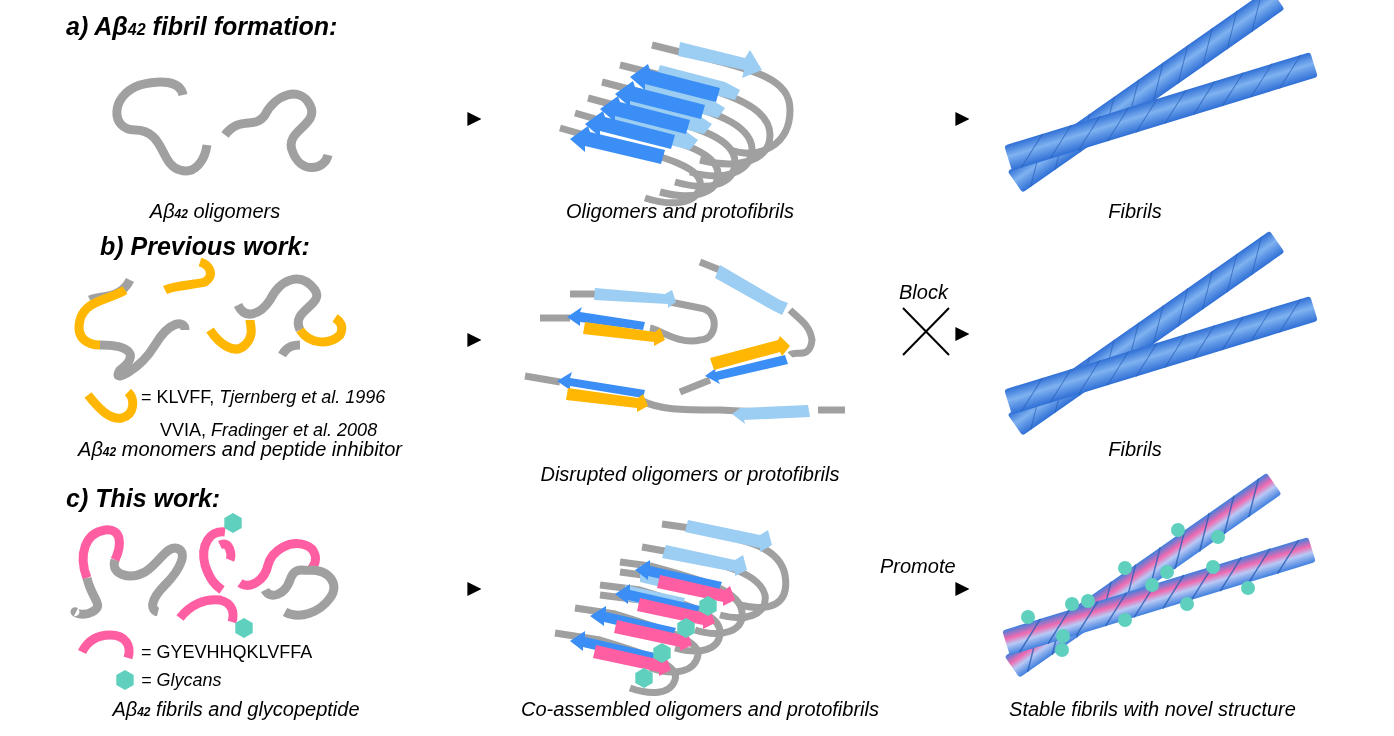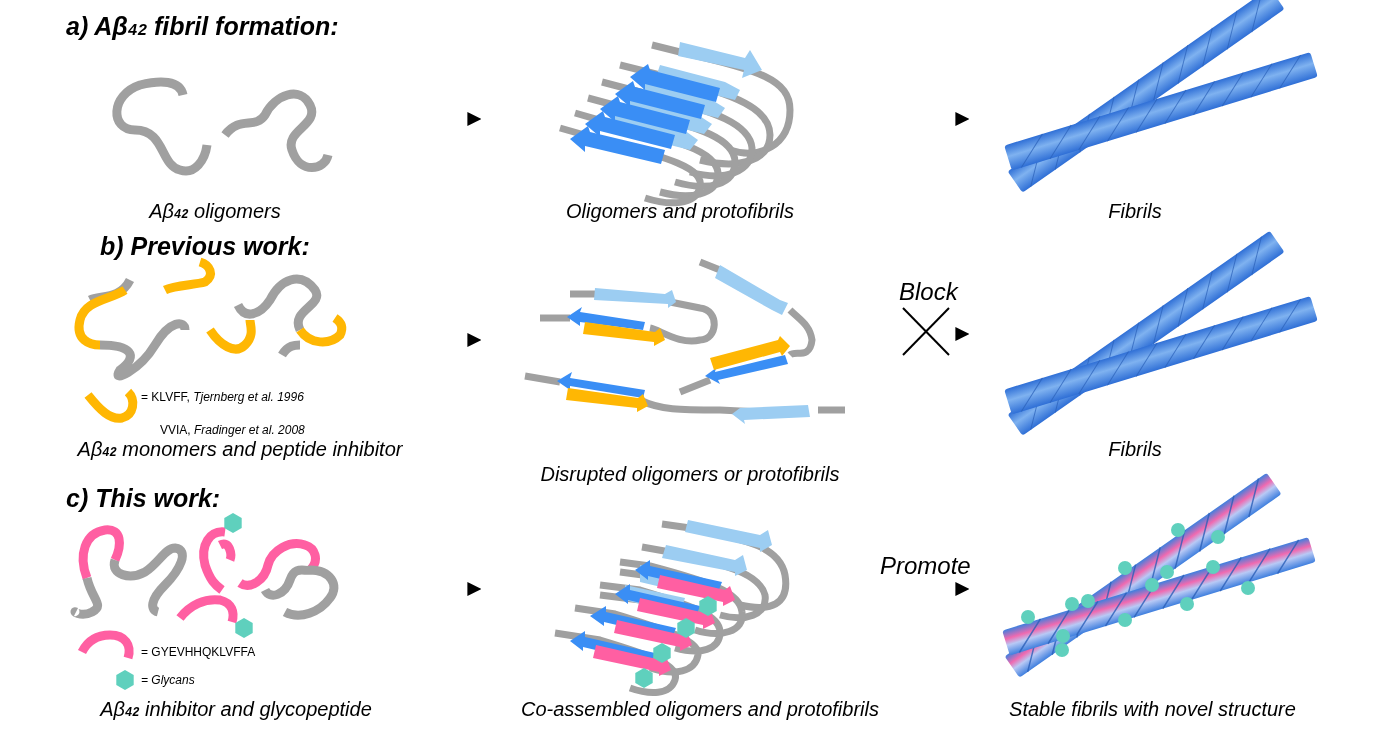--- a/index.html
+++ b/index.html
@@ -1,24 +1,24 @@
 <!DOCTYPE html>
 <html><head>
 <meta charset="utf-8">
 <style>
   html,body{margin:0;padding:0;background:#ffffff;}
   body{width:1394px;height:736px;position:relative;overflow:hidden;font-family:"Liberation Sans",sans-serif;color:#000;}
   .heading{position:absolute;font-weight:bold;font-style:italic;font-size:25px;line-height:28px;white-space:nowrap;}
   .caption{position:absolute;font-style:italic;font-size:20px;line-height:24px;white-space:nowrap;text-align:center;}
-  .legend{position:absolute;font-size:12px;line-height:22px;white-space:nowrap;}
+  .legend{position:absolute;font-size:18px;line-height:22px;white-space:nowrap;}
   .legend i{font-style:italic;}
-  .sub{font-size:12px;font-weight:bold;font-style:italic;vertical-align:baseline;font-family:Liberation Mono, monospace;}
+  .sub{font-size:12px;font-weight:bold;font-style:italic;vertical-align:baseline;}
   .sub-h{font-size:16px;}
   svg.art{position:absolute;left:0;top:0;width:1394px;height:736px;}
-  .arrow-label{position:absolute;font-style:italic;font-size:24px;line-height:24px;white-space:nowrap;}
+  .arrow-label{position:absolute;font-style:italic;font-size:20px;line-height:24px;white-space:nowrap;}
 </style>
 </head>
 <body>
 
 <svg class="art" viewBox="0 0 1394 736">
   <defs>
     <marker id="arrowhead" viewBox="0 0 10 10" refX="9" refY="5" markerWidth="7" markerHeight="7" orient="auto">
       <path d="M0,0 L10,5 L0,10 z" fill="#000"></path>
     </marker>
     <linearGradient id="arrowGrad" x1="0" x2="1" y1="0" y2="0">
@@ -219,17 +219,17 @@
   <span>Aβ</span><span class="sub">42</span><span> monomers and peptide inhibitor</span>
 </div>
 <div class="caption" style="left:515px;top:437px;width:350px;margin-top:25px;">Disrupted oligomers or protofibrils</div>
 <div class="arrow-label" style="left:899px;top:280px;">Block</div>
 <div class="caption" style="left:1080px;top:437px;width:110px;">Fibrils</div>
 
 <div class="heading" style="left:66px;top:484px;">c) This work:</div>
 <div class="legend" style="left:141px;top:641px;">= GYEVHHQKLVFFA</div>
 <div class="legend" style="left:141px;top:669px;text-align:right;"><i>= Glycans</i></div>
 <div class="caption" style="left:66px;top:697px;width:340px;">
-  <span>Aβ</span><span class="sub">42</span><span> inhibitor and glycopeptide</span>
+  <span>Aβ</span><span class="sub">42</span><span> fibrils and glycopeptide</span>
 </div>
 <div class="caption" style="left:490px;top:697px;width:420px;">Co-assembled oligomers and protofibrils</div>
 <div class="arrow-label" style="left:880px;top:554px;">Promote</div>
 <div class="caption" style="left:985px;top:697px;width:335px;">Stable fibrils with novel structure</div>
 
 </body></html>

